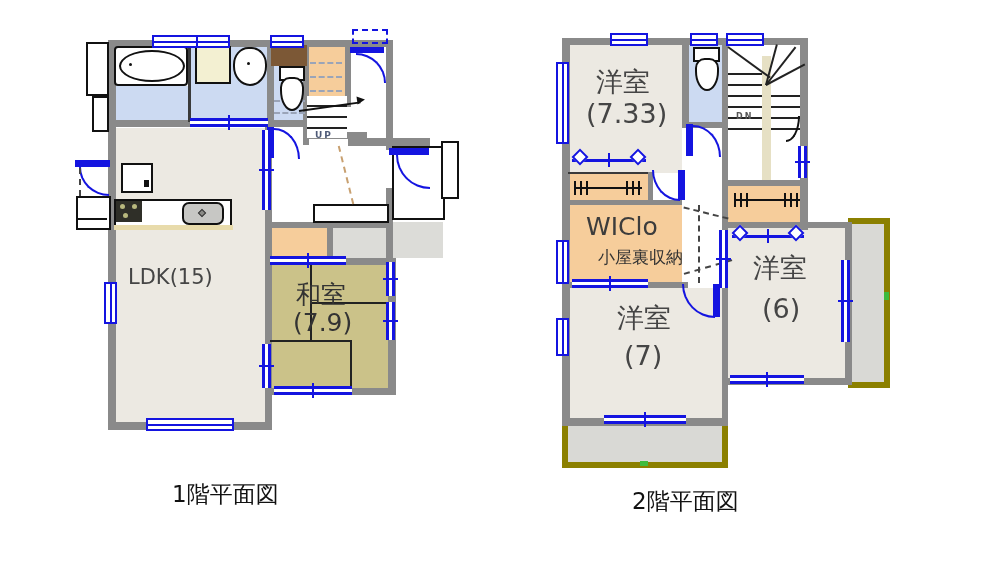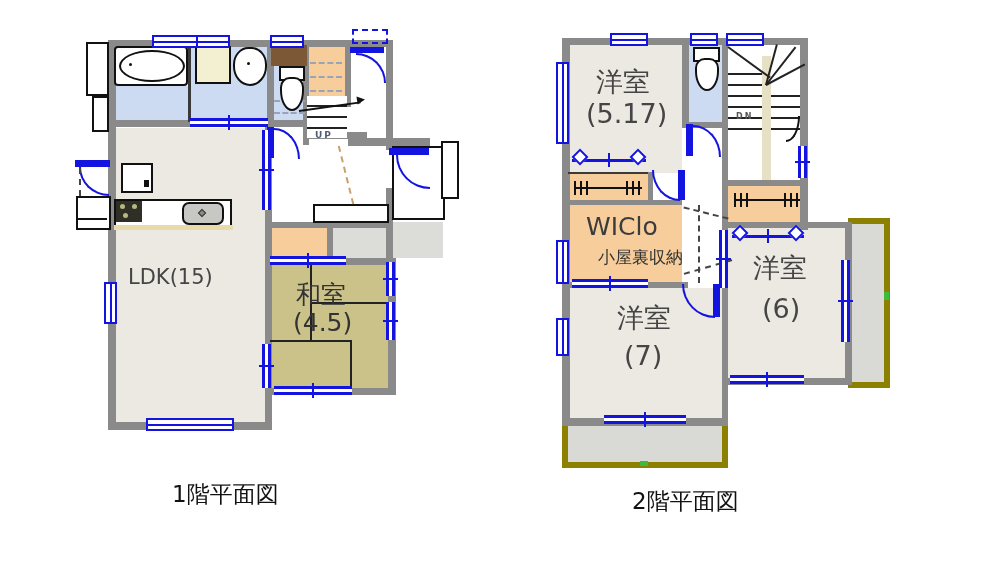--- a/index.html
+++ b/index.html
@@ -162,21 +162,21 @@
     <div class="win-v" style="left:386px;top:262px;width:9px;height:34px;"></div>
     <div class="win-v" style="left:386px;top:302px;width:9px;height:38px;"></div>
     <div class="leaf" style="left:389px;top:148px;width:40px;height:7px;"></div>
     <div class="arc arc-bl" style="left:396px;top:155px;width:32px;height:32px;"></div>
     <div class="leaf" style="left:75px;top:160px;width:35px;height:7px;"></div>
     <div class="arc arc-bl" style="left:79px;top:167px;width:28px;height:27px;"></div>
     <div class="kdash" style="left:66px;top:181px;width:28px;transform:rotate(90deg);"></div>
 
     <div class="lbl" style="left:128px;top:265px;font-size:21px;">LDK(15)</div>
     <div class="lbl" style="left:296px;top:278px;font-size:25px;color:#333;">和室</div>
-    <div class="lbl" style="left:293px;top:308px;font-size:25px;color:#333;">(4.5)</div>
+    <div class="lbl" style="left:293px;top:308px;font-size:25px;color:#333;">(7.9)</div>
     <div class="tiny" style="left:315px;top:130px;">UP</div>
     <div class="cap" style="left:172px;top:479px;">1階平面図</div>
   </div>
 
   <div>
 
     <div class="floor" style="left:570px;top:44px;width:112px;height:129px;"></div>
     <div class="wet" style="left:689px;top:44px;width:33px;height:78px;"></div>
     <div class="orange" style="left:570px;top:174px;width:78px;height:27px;"></div>
     <div class="orange" style="left:570px;top:205px;width:112px;height:77px;"></div>
@@ -258,21 +258,21 @@
     <div class="win-v" style="left:719px;top:230px;width:9px;height:58px;"></div>
     <div class="win-h" style="left:572px;top:279px;width:76px;height:9px;"></div>
     <div class="leaf" style="left:686px;top:124px;width:7px;height:32px;"></div>
     <div class="arc arc-tr" style="left:693px;top:125px;width:26px;height:30px;"></div>
     <div class="leaf" style="left:678px;top:170px;width:7px;height:30px;"></div>
     <div class="arc arc-bl" style="left:652px;top:170px;width:26px;height:29px;"></div>
     <div class="leaf" style="left:713px;top:284px;width:7px;height:33px;"></div>
     <div class="arc arc-bl" style="left:682px;top:284px;width:31px;height:32px;"></div>
 
     <div class="lbl" style="left:596px;top:64px;font-size:27px;">洋室</div>
-    <div class="lbl" style="left:586px;top:98px;font-size:27px;">(5.17)</div>
+    <div class="lbl" style="left:586px;top:98px;font-size:27px;">(7.33)</div>
     <div class="lbl" style="left:586px;top:212px;font-size:25px;color:#3c3c3c;">WIClo</div>
     <div class="lbl" style="left:598px;top:246px;font-size:17px;color:#333;">小屋裏収納</div>
     <div class="lbl" style="left:617px;top:300px;font-size:27px;">洋室</div>
     <div class="lbl" style="left:624px;top:340px;font-size:27px;">(7)</div>
     <div class="lbl" style="left:753px;top:250px;font-size:27px;">洋室</div>
     <div class="lbl" style="left:762px;top:293px;font-size:27px;">(6)</div>
     <div class="tiny" style="left:736px;top:112px;font-size:8px;color:#555;">DN</div>
     <div class="cap" style="left:632px;top:486px;">2階平面図</div>
   </div>
 

